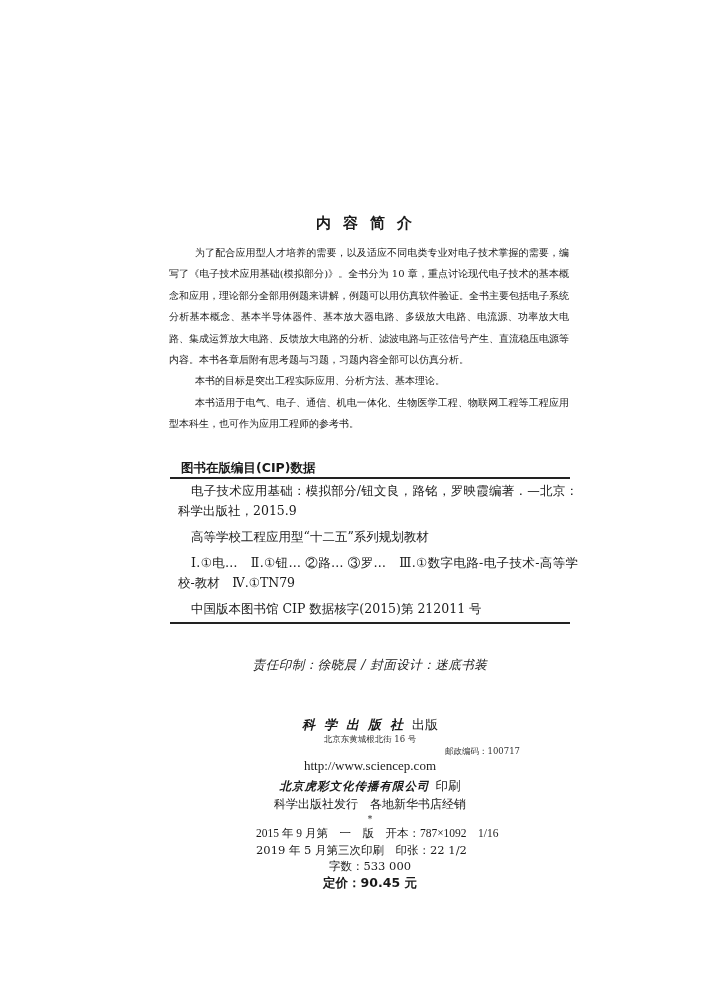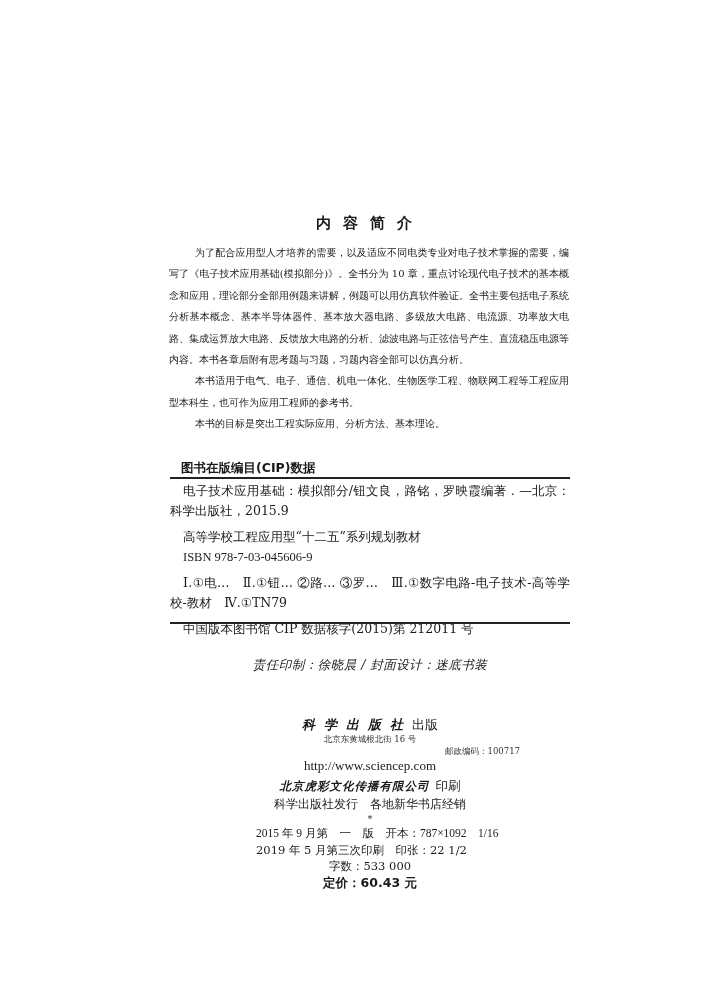--- a/index.html
+++ b/index.html
@@ -60,21 +60,21 @@
     }
     .rule-thick {
       position: absolute;
       left: 170px;
       width: 400px;
       height: 2px;
       background: #222;
     }
     .cip-body {
       position: absolute;
-      left: 170px;
+      left: 178px;
       top: 481px;
       width: 400px;
       font-size: 12.5px;
       line-height: 20px;
     }
     .cip-row {
       margin: 0;
       text-indent: 13px;
       text-align: justify;
       text-align-last: left;
@@ -164,32 +164,31 @@
   </style>
 </head>
 <body>
 
 <div class="page">
 
   <div class="summary-title">内容简介</div>
 
   <div class="summary-body">
     <p class="para">为了配合应用型人才培养的需要，以及适应不同电类专业对电子技术掌握的需要，编写了《电子技术应用基础(模拟部分)》。全书分为 10 章，重点讨论现代电子技术的基本概念和应用，理论部分全部用例题来讲解，例题可以用仿真软件验证。全书主要包括电子系统分析基本概念、基本半导体器件、基本放大器电路、多级放大电路、电流源、功率放大电路、集成运算放大电路、反馈放大电路的分析、滤波电路与正弦信号产生、直流稳压电源等内容。本书各章后附有思考题与习题，习题内容全部可以仿真分析。</p>
+    <p class="para">本书的目标是突出工程实际应用、分析方法、基本理论。</p>
     <p class="para">本书适用于电气、电子、通信、机电一体化、生物医学工程、物联网工程等工程应用型本科生，也可作为应用工程师的参考书。</p>
-    <p class="para">本书的目标是突出工程实际应用、分析方法、基本理论。</p>
   </div>
 
   <div class="cip-heading">图书在版编目(CIP)数据</div>
   <div class="rule-thick" style="top:477px;"></div>
 
   <div class="cip-body">
     <p class="cip-row">电子技术应用基础：模拟部分/钮文良，路铭，罗映霞编著．—北京：科学出版社，2015.9</p>
     <div class="cip-gap"></div>
     <p class="cip-row">高等学校工程应用型“十二五”系列规划教材</p>
-    <p class="cip-row" style="font-family:'Liberation Serif', serif;">ISBN 978-7-03-045606-9</p>
     <div class="cip-gap"></div>
     <p class="cip-row">Ⅰ.①电…　Ⅱ.①钮… ②路… ③罗…　Ⅲ.①数字电路-电子技术-高等学校-教材　Ⅳ.①TN79</p>
     <div class="cip-gap"></div>
     <p class="cip-row">中国版本图书馆 CIP 数据核字(2015)第 212011 号</p>
   </div>
   <div class="rule-thick" style="top:622px;"></div>
 
   <div class="credits" style="top:655px;">责任印制：徐晓晨 / 封面设计：迷底书装</div>
 
   <div class="imprint" style="top:715px; line-height:18px;">
@@ -200,15 +199,15 @@
   <div class="imprint url" style="top:757px;">http://www.sciencep.com</div>
   <div class="imprint dist" style="top:795px;">科学出版社发行　各地新华书店经销</div>
   <div class="imprint" style="top:776px; line-height:18px;">
     <span class="printer-name">北京虎彩文化传播有限公司</span><span class="printer-suffix">印刷</span>
   </div>
   <div class="imprint star" style="top:814px;">*</div>
 
   <div class="specs" style="top:825px;font-family:Liberation Serif, serif;">2015 年 9 月第　一　版　开本：787×1092　1/16</div>
   <div class="specs" style="top:842px;">2019 年 5 月第三次印刷　印张：22 1/2</div>
   <div class="center-line" style="top:858px; font-size:11.5px; line-height:16px;">字数：533 000</div>
-  <div class="center-line price" style="top:874px;">定价：60.43 元</div>
+  <div class="center-line price" style="top:874px;">定价：90.45 元</div>
 
 </div>
 
 </body></html>

